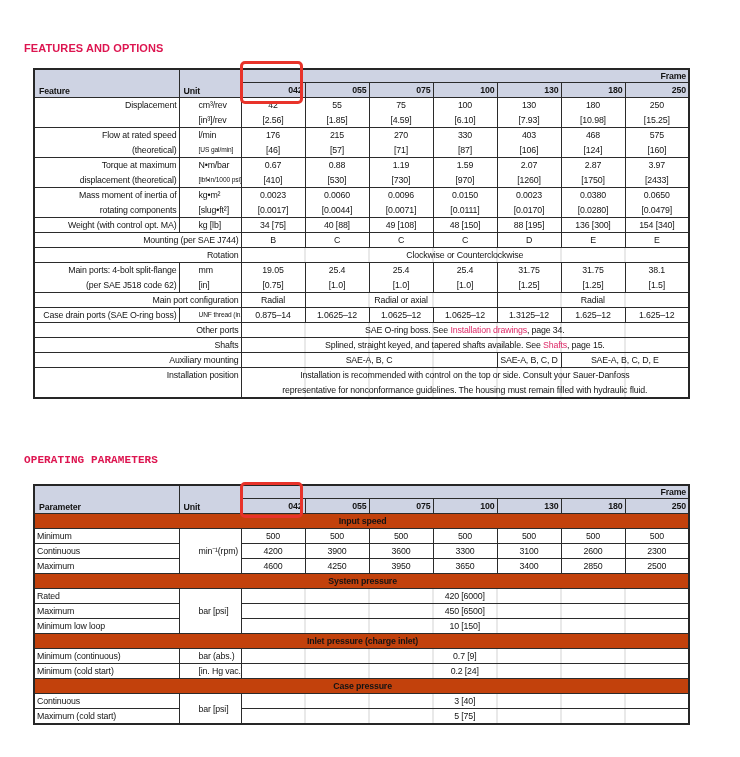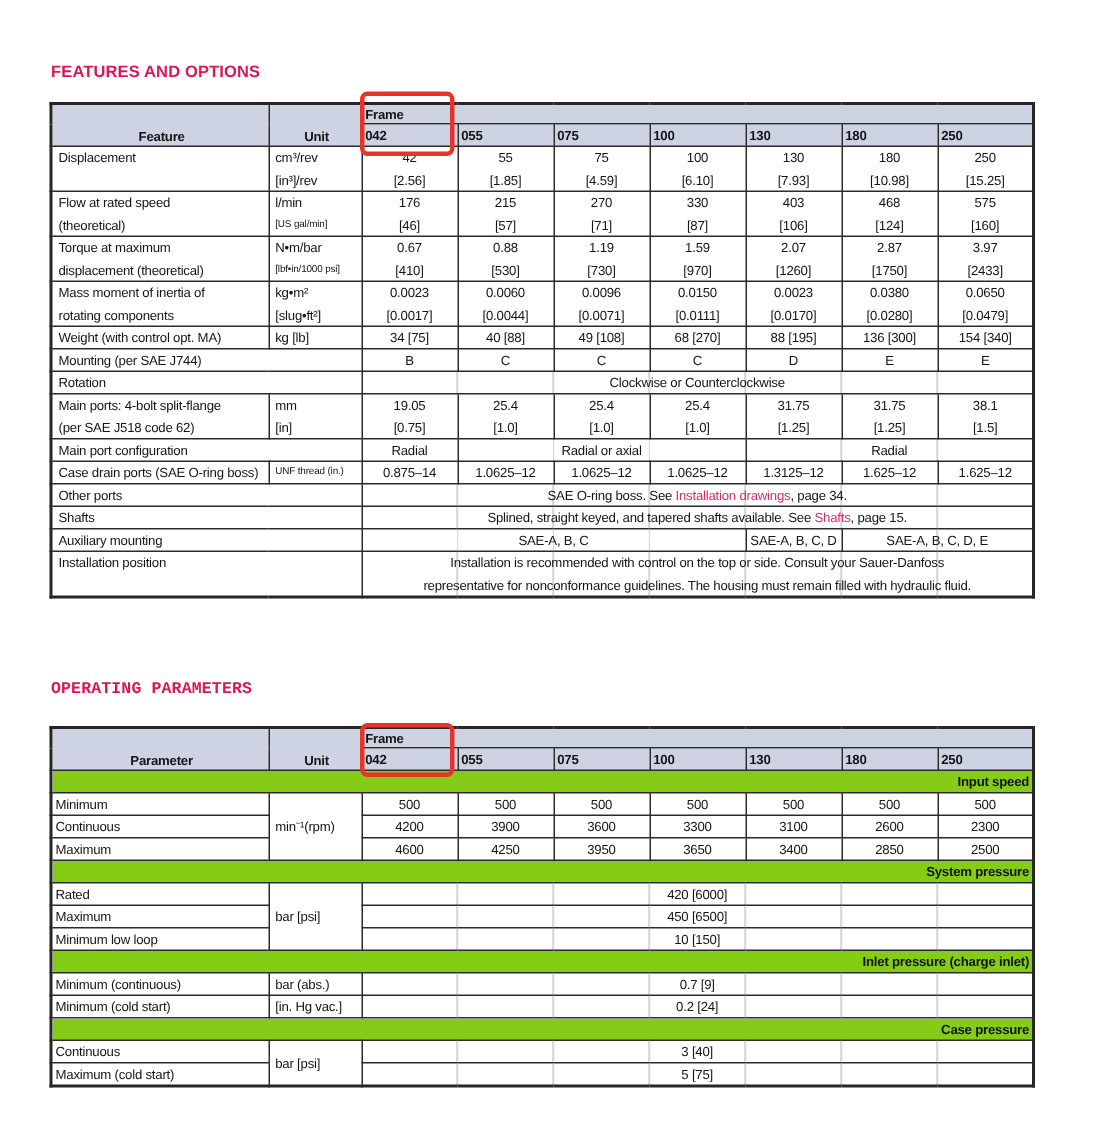--- a/index.html
+++ b/index.html
@@ -1,39 +1,39 @@
 <!DOCTYPE html>
 <html><head>
 <meta charset="utf-8">
 <style>
   html,body{margin:0;padding:0;background:#fff;}
   body{width:740px;height:757px;overflow:hidden;font-family:"Liberation Sans",sans-serif;color:#141414;}
   .page{position:relative;width:740px;height:757px;background:#fff;}
-  .doc-title{position:absolute;left:34px;font-size:11px;font-weight:bold;letter-spacing:0.1px;color:#dd1550;}
+  .doc-title{position:absolute;left:24px;font-size:11px;font-weight:bold;letter-spacing:0.1px;color:#dd1550;}
   #t1-title{top:42px;}
   #t2-title{top:454px;font-family:Liberation Mono, monospace;}
   table{border-collapse:collapse;position:absolute;left:33px;table-layout:fixed;width:656px;border:2px solid #262626;}
   #t1{top:68px;}
   #t2{top:484px;}
   col.c-label{width:145px;}
   col.c-unit{width:62px;}
   col.c-f{width:64px;}
   td,th{border:1px solid #2b2b2b;font-size:8.8px;padding:0 2px;height:14px;line-height:14px;
         overflow:hidden;white-space:nowrap;letter-spacing:-0.15px;}
-  th{background:#ced3e3;text-align:left;font-weight:bold;}
+  th{background:#ced3e3;text-align:right;font-weight:bold;}
   .r-frame th{height:12px;line-height:12px;}
-  .hcorner{vertical-align:bottom;text-align:center;padding-left:4px;}
-  .lbl{text-align:left;padding-left:4px;}
-  .unit{text-align:left;padding-left:4px;}
+  .hcorner{vertical-align:bottom;text-align:left;padding-left:4px;}
+  .lbl{text-align:right;padding-left:4px;}
+  .unit{text-align:left;padding-left:19px;}
   .val{text-align:center;}
   .sm{font-size:6.6px;letter-spacing:-0.1px;}
   .two{height:29px;vertical-align:top;}
   .two div{height:14.5px;line-height:14.5px;}
   .m{text-align:center;background-image:repeating-linear-gradient(to right,transparent 0,transparent 63px,#d3d3d3 63px,#d3d3d3 64px);}
-  .sec{text-align:right;padding-left:4px;font-weight:bold;background:#84cc16;}
+  .sec{text-align:center;padding-left:4px;font-weight:bold;background:#c2410c;}
   .plabel{text-align:left;padding-right:4px;margin-top:12px;}
   .link{color:#dd2a68;}
   .hl{position:absolute;border:3px solid #e8332a;border-radius:5px;background:transparent;z-index:5;}
   #hl1{left:240px;top:61px;width:57px;height:37px;}
   #hl2{left:240px;top:482px;width:57px;height:30px;}
 </style>
 </head>
 <body>
 
 <div class="page">
@@ -219,21 +219,21 @@
             <div>0.0650</div>
             <div>[0.0479]</div>
           </td>
       </tr>
       <tr>
         <td class="lbl">Weight (with control opt. MA)</td>
         <td class="unit">kg [lb]</td>
         <td class="val">34 [75]</td>
         <td class="val">40 [88]</td>
         <td class="val">49 [108]</td>
-        <td class="val">68 [270]</td>
+        <td class="val">48 [150]</td>
         <td class="val">88 [195]</td>
         <td class="val">136 [300]</td>
         <td class="val">154 [340]</td>
       </tr>
       <tr>
         <td class="lbl" colspan="2">Mounting (per SAE J744)</td>
         <td class="val">B</td>
         <td class="val">C</td>
         <td class="val">C</td>
         <td class="val">C</td>

